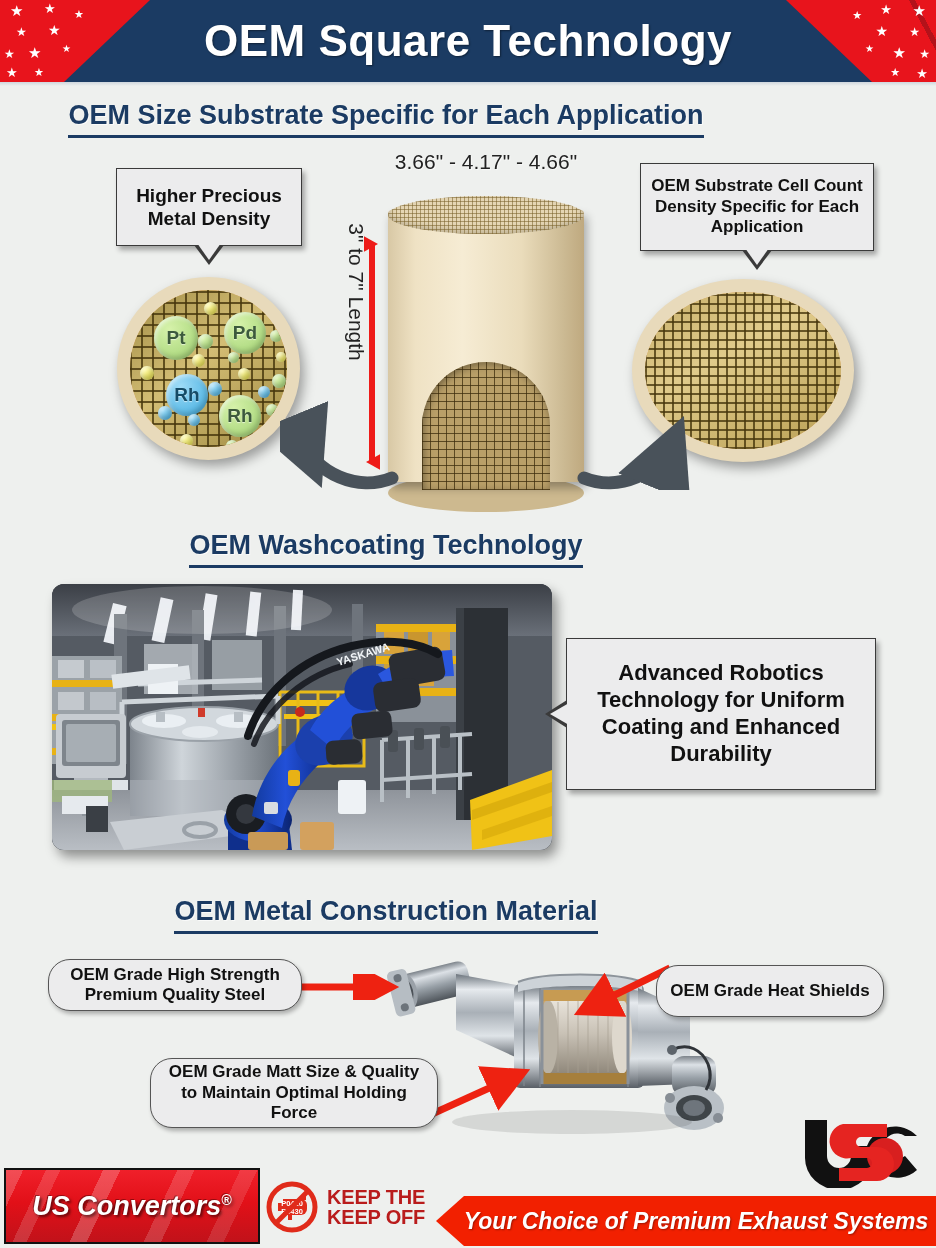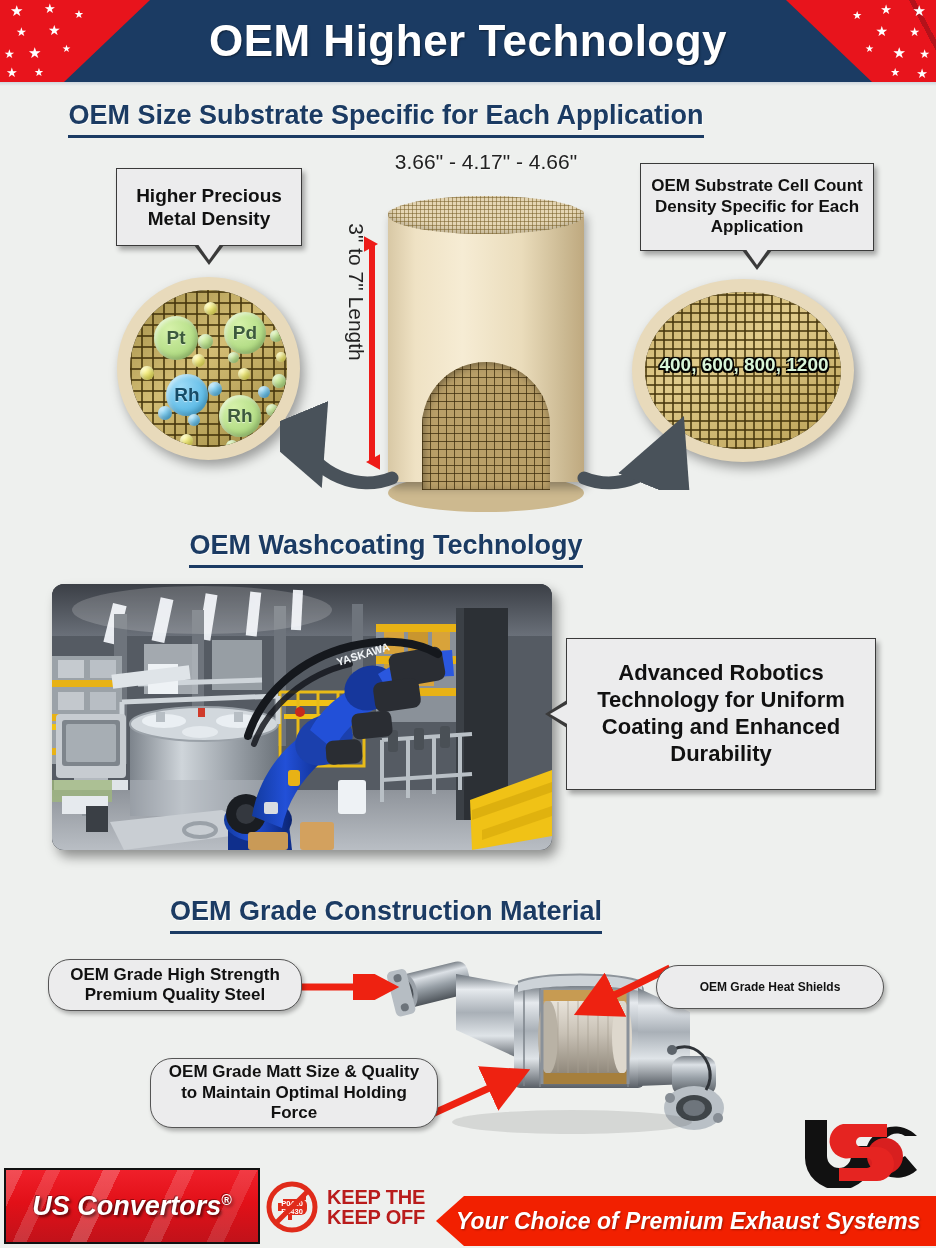--- a/index.html
+++ b/index.html
@@ -174,21 +174,21 @@
     width:160px; text-align:center; font-size:21px; color:#222;
     transform:rotate(90deg); transform-origin:center;
   }
 
   
   .circle{
     position:absolute; border-radius:50%;
     border:13px solid #e8dabb;
     box-shadow:4px 6px 12px rgba(0,0,0,.35), inset 0 0 12px rgba(0,0,0,.35);
     overflow:hidden;
-    background:#404040;
+    background:#fdba74;
   }
   .circle .inner{ position:absolute; inset:0; }
   .circle-left{ left:117px; top:277px; width:183px; height:183px; }
   .circle-right{ left:632px; top:279px; width:222px; height:183px; }
   .mesh-left{
     width:100%;height:100%;
     background:
       repeating-linear-gradient(0deg, rgba(70,54,12,.8) 0 2px, transparent 2px 11px),
       repeating-linear-gradient(90deg, rgba(70,54,12,.8) 0 2px, transparent 2px 11px),
       linear-gradient(140deg,#a08c46,#d3bd74 45%,#9d8840);
@@ -266,21 +266,21 @@
     font-weight:bold; font-size:20px; line-height:1.02; color:#b91c1c;
     letter-spacing:-0.2px;
   }
   .kl-icon{
     position:relative; width:56px; height:56px; flex:none;
   }
   .banner{
     position:absolute; left:436px; top:1196px; width:500px; height:50px;
     background:#f22000;
     clip-path:polygon(28px 0, 500px 0, 500px 50px, 28px 50px, 0 25px);
-    display:flex; align-items:center; justify-content:flex-start;
+    display:flex; align-items:center; justify-content:center;
   }
   .banner span{
     color:#fff; font-weight:bold; font-style:italic; font-size:23px;
     text-shadow:1px 1px 2px rgba(0,0,0,.35);
     white-space:nowrap; padding-left:20px;
   }
   .logo-usc{ position:absolute; left:795px; top:1112px; width:132px; height:76px; }
 </style>
 </head>
 <body>
@@ -305,21 +305,21 @@
     <span class="star" style="right:44px;top:3px;">★</span>
     <span class="star" style="right:74px;top:9px;font-size:11px;">★</span>
     <span class="star" style="right:16px;top:26px;font-size:12px;">★</span>
     <span class="star" style="right:48px;top:25px;font-size:14px;">★</span>
     <span class="star" style="right:6px;top:48px;font-size:12px;">★</span>
     <span class="star" style="right:30px;top:46px;font-size:15px;">★</span>
     <span class="star" style="right:8px;top:67px;font-size:13px;">★</span>
     <span class="star" style="right:36px;top:66px;font-size:11px;">★</span>
     <span class="star" style="right:62px;top:42px;font-size:10px;">★</span>
   </div>
-  <h1>OEM Higher Technology</h1>
+  <h1>OEM Square Technology</h1>
 </div>
 <div class="hdr-underline"></div>
 
 <div class="sec-head" style="top:100px;">
   <span>OEM Size Substrate Specific for Each Application</span>
 </div>
 
 <div class="dim-label-h">3.66" - 4.17" - 4.66"</div>
 <svg class="dim-h" viewBox="0 0 192 16">
   <defs>
@@ -393,21 +393,20 @@
   <div class="pm blue" style="left:74px;top:158px;width:14px;height:14px;"></div>
   <div class="pm yellow" style="left:144px;top:136px;width:10px;height:10px;"></div>
 </div>
 
 <div class="circle circle-right">
   <div class="inner">
     <div class="mesh-right"></div>
   </div>
 </div>
 <div class="cellcount">
-  <div>400, 600, 800, 1200</div>
 </div>
 
 <svg class="curve-arrow" style="left:280px;top:400px;width:120px;height:90px;" viewBox="0 0 120 90">
   <defs>
     <marker id="dkL" markerWidth="6" markerHeight="6" refX="4" refY="3" orient="auto">
       <path d="M6,0 L0,3 L6,6 z" fill="#49525a"></path>
     </marker>
   </defs>
   <path d="M112,78 C78,92 36,74 22,40" fill="none" stroke="#49525a" stroke-width="13" stroke-linecap="round" marker-end="url(#dkL)"></path>
 </svg>
@@ -600,21 +599,21 @@
 
     <ellipse cx="150" cy="26" rx="130" ry="24" fill="#ffffff" opacity=".18"></ellipse>
   </svg>
 </div>
 
 <div class="callout tail-left" style="left:566px;top:638px;width:310px;height:152px;font-size:22px;">
   <span>Advanced Robotics Technology for Uniform Coating and Enhanced Durability</span>
 </div>
 
 <div class="sec-head" style="top:896px;">
-  <span>OEM Grade Construction Material</span>
+  <span>OEM Metal Construction Material</span>
 </div>
 
 <div class="conv">
   <svg width="352" height="220" viewBox="0 0 352 220">
     <defs>
       <linearGradient id="steel" x1="0" y1="0" x2="0" y2="1">
         <stop offset="0" stop-color="#6d757d"></stop>
           <stop offset="0.18" stop-color="#e6eaee"></stop>
         <stop offset="0.45" stop-color="#a9b0b7"></stop>
           <stop offset="0.72" stop-color="#dfe4e8"></stop>
@@ -715,21 +714,21 @@
     <marker id="ra5" markerWidth="7" markerHeight="7" refX="5" refY="3.5" orient="auto">
       <path d="M0,0 L6.6,3.5 L0,7 z" fill="#ee2211"></path>
     </marker>
   </defs>
   <line x1="2" y1="48" x2="90" y2="8" stroke="#ee2211" stroke-width="7" marker-end="url(#ra5)"></line>
 </svg>
 
 <div class="pill" style="left:48px;top:959px;width:254px;height:52px;font-size:17px;">
   <span>OEM Grade High Strength Premium Quality Steel</span>
 </div>
-<div class="pill" style="left:656px;top:965px;width:228px;height:44px;font-size:12px;">
+<div class="pill" style="left:656px;top:965px;width:228px;height:52px;font-size:17px;">
   <span>OEM Grade Heat Shields</span>
 </div>
 <div class="pill" style="left:150px;top:1058px;width:288px;height:70px;font-size:17px;">
   <span>OEM Grade Matt Size &amp; Quality to Maintain Optimal Holding Force</span>
 </div>
 
 <div class="footer"></div>
 
 <div class="usc-badge">
   <span><span>US Convertors</span><sup>®</sup></span>

